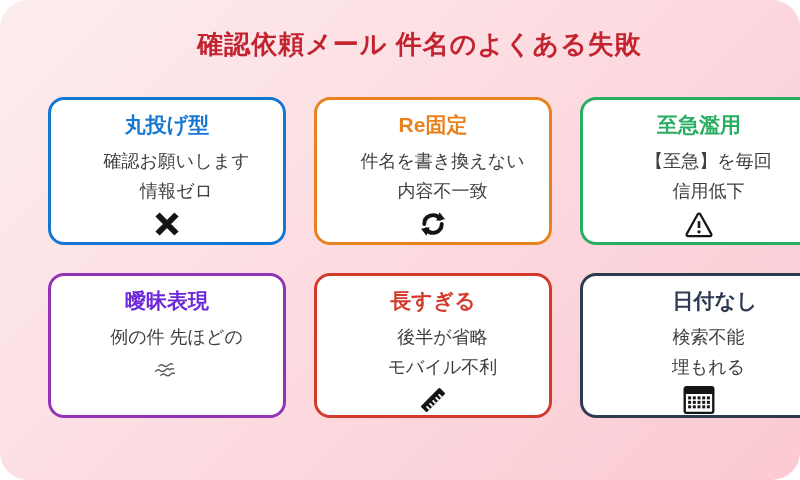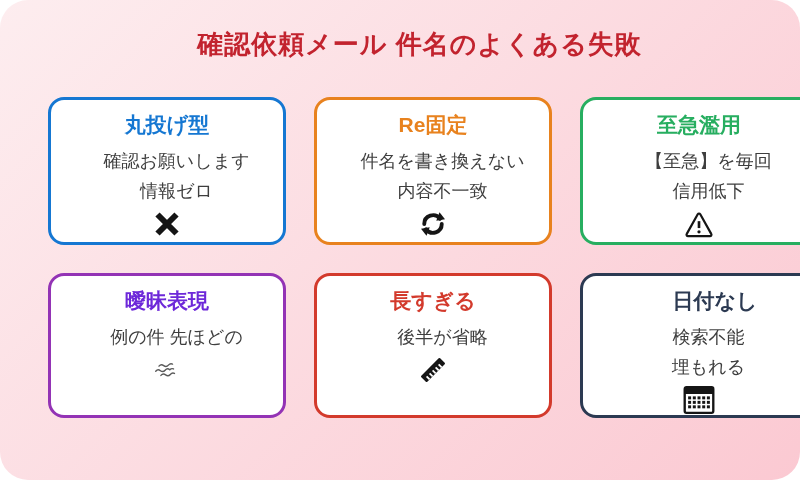--- a/index.html
+++ b/index.html
@@ -121,20 +121,21 @@
             <path d="M6 9.5 q2.5 -2.4 5 0 t5 0 t5 0 q2 -1.6 4 -0.4"></path>
             <path d="M11 14.5 q2.5 -2.4 5 0 t5 0 q2.2 -2 4.5 -0.6"></path>
           </g>
         </svg>
       </div>
     </div>
 
     <div class="card" style="border-color: rgb(211, 58, 44);">
       <div class="card-title" style="color: rgb(211, 58, 44);">長すぎる</div>
       <div class="card-line">後半が省略</div>
+      <div class="card-line">モバイル不利</div>
       <div class="card-icon">
         <svg viewBox="0 0 30 30" width="32" height="32">
           <g transform="rotate(-45 15 15)">
             <rect x="2.5" y="11" width="25" height="8" rx="1" fill="#151515"></rect>
             <g stroke="#ffffff" stroke-width="1.7">
               <line x1="6.5" y1="19" x2="6.5" y2="15"></line>
               <line x1="10.5" y1="19" x2="10.5" y2="15"></line>
               <line x1="14.5" y1="19" x2="14.5" y2="15"></line>
               <line x1="18.5" y1="19" x2="18.5" y2="15"></line>
               <line x1="22.5" y1="19" x2="22.5" y2="15"></line>

